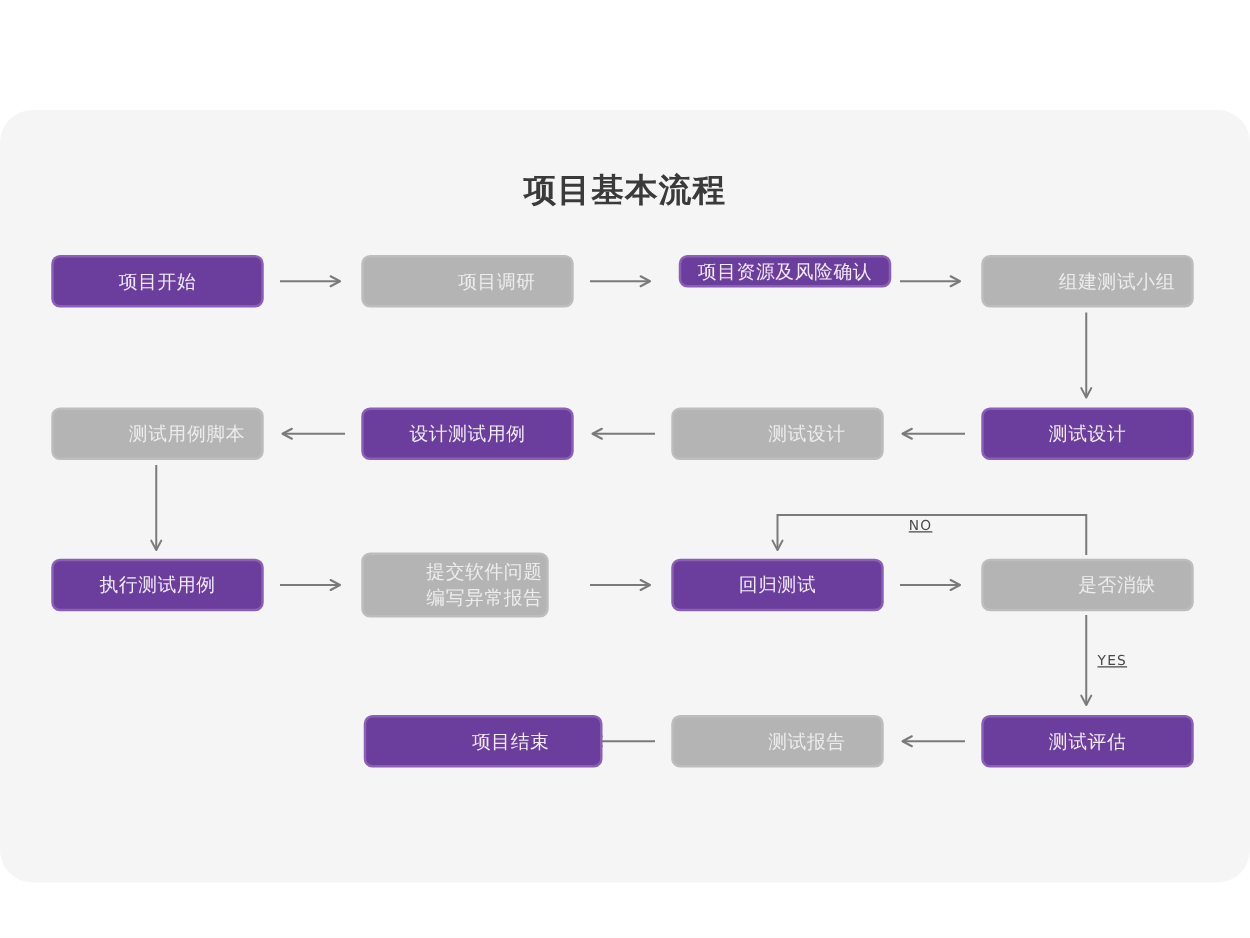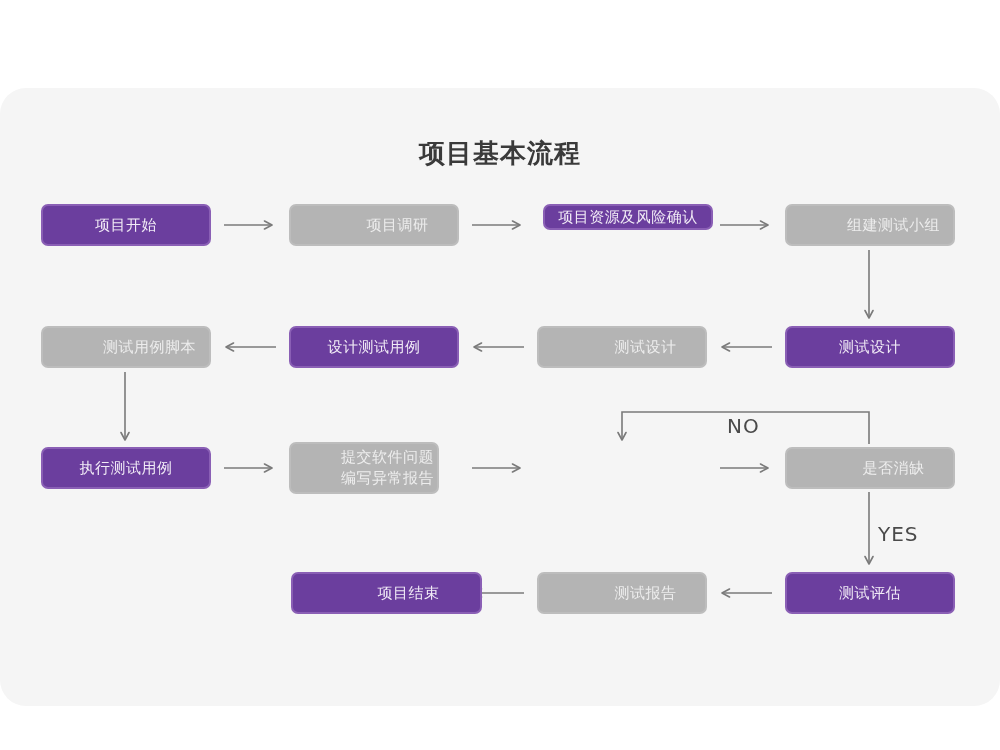--- a/index.html
+++ b/index.html
@@ -68,24 +68,25 @@
   }
   .node.gray {
     background: #b4b4b4;
     border: 2px solid #bdbdbd;
     color: #ededed;
     padding-left: 47px;
   }
 
   .edge-label {
     position: absolute;
-    font-size: 20px;
+    font-size: 11px;
     color: #4a4a4a;
     letter-spacing: 1px;
     user-select: none;
+    text-decoration: underline;
   }
 
   svg.conn {
     position: absolute;
     left: 0;
     top: 0;
     width: 1000px;
     height: 750px;
     overflow: visible;
     pointer-events: none;
@@ -149,20 +150,21 @@
 
   <div class="node gray" style="left:537px; top:326px; width:170px; height:42px;">测试设计</div>
 
   <div class="node purple" style="left:785px; top:326px; width:170px; height:42px;">测试设计</div>
 
   <div class="node purple" style="left:41px;  top:447px; width:170px; height:42px;">执行测试用例</div>
 
   <div class="node gray" style="left:289px; top:442px; width:150px; height:52px;">提交软件问题
 编写异常报告</div>
 
+  <div class="node purple" style="left:537px; top:447px; width:170px; height:42px;">回归测试</div>
 
   <div class="node gray" style="left:785px; top:447px; width:170px; height:42px;">是否消缺</div>
 
   <div class="node purple" style="left:291px; top:572px; width:191px; height:42px;padding-left:44px;">项目结束</div>
 
   <div class="node gray" style="left:537px; top:572px; width:170px; height:42px;">测试报告</div>
 
   <div class="node purple" style="left:785px; top:572px; width:170px; height:42px;">测试评估</div>
 
 </div>

